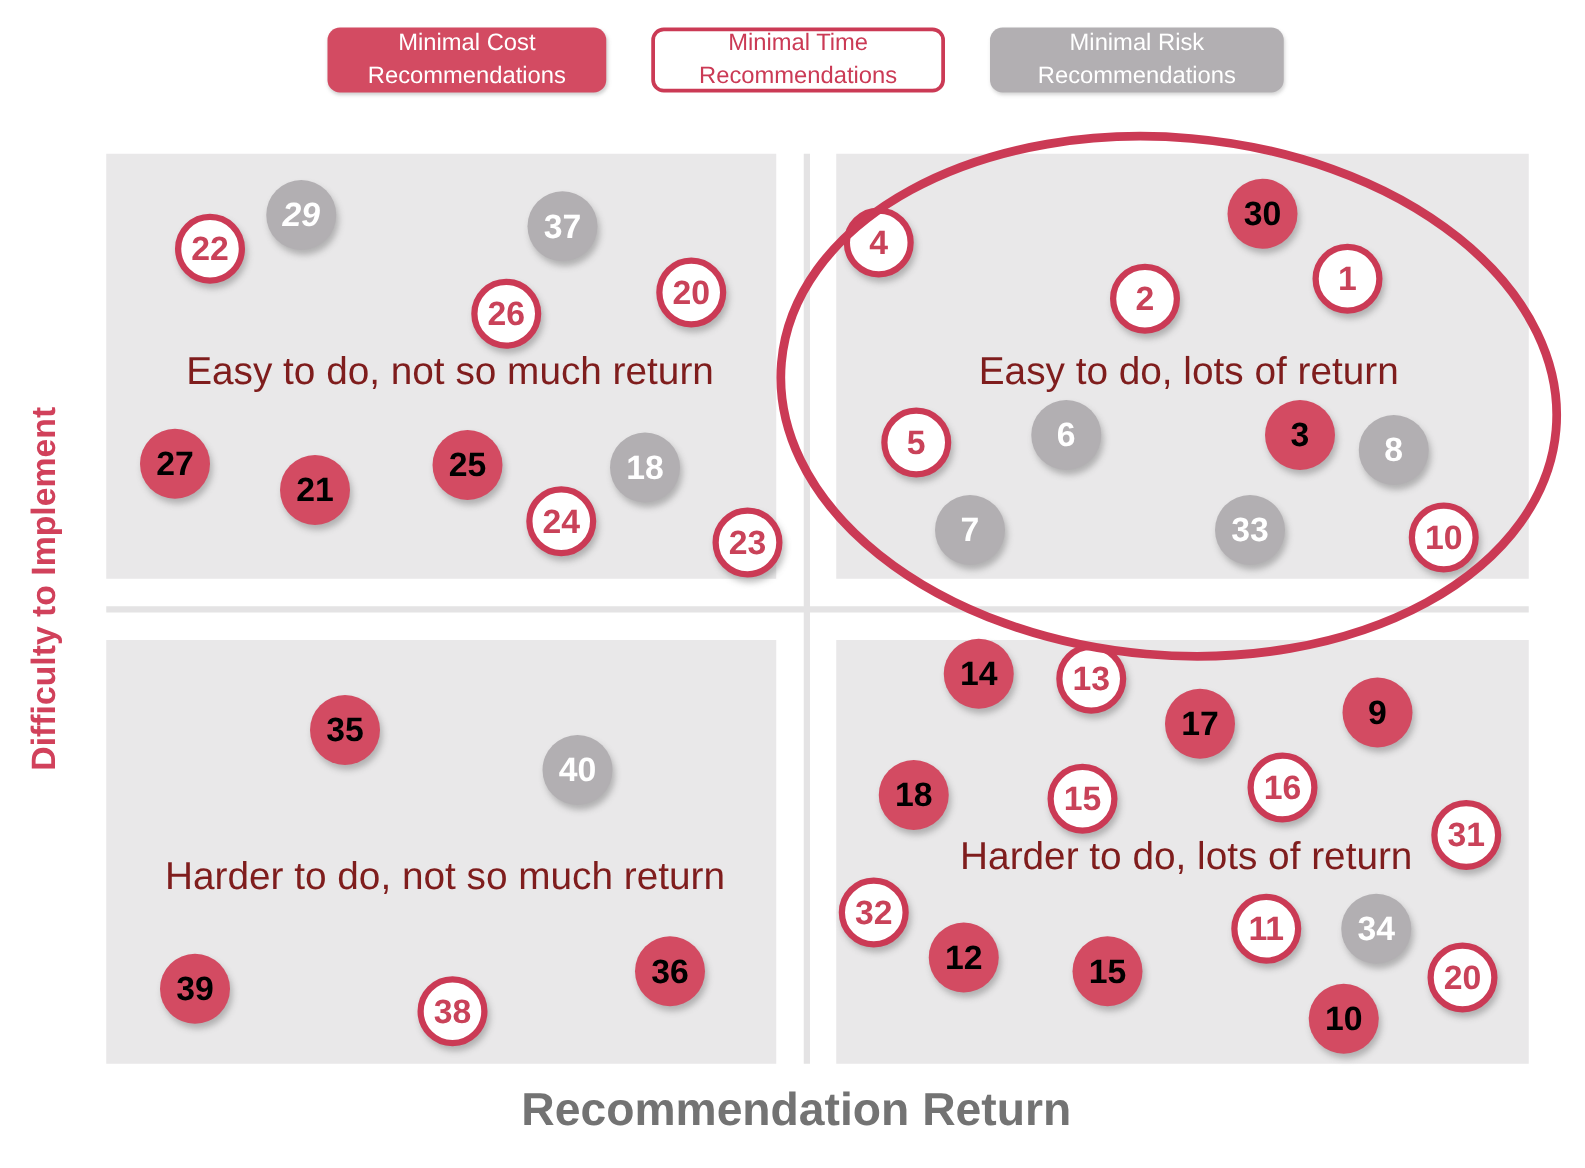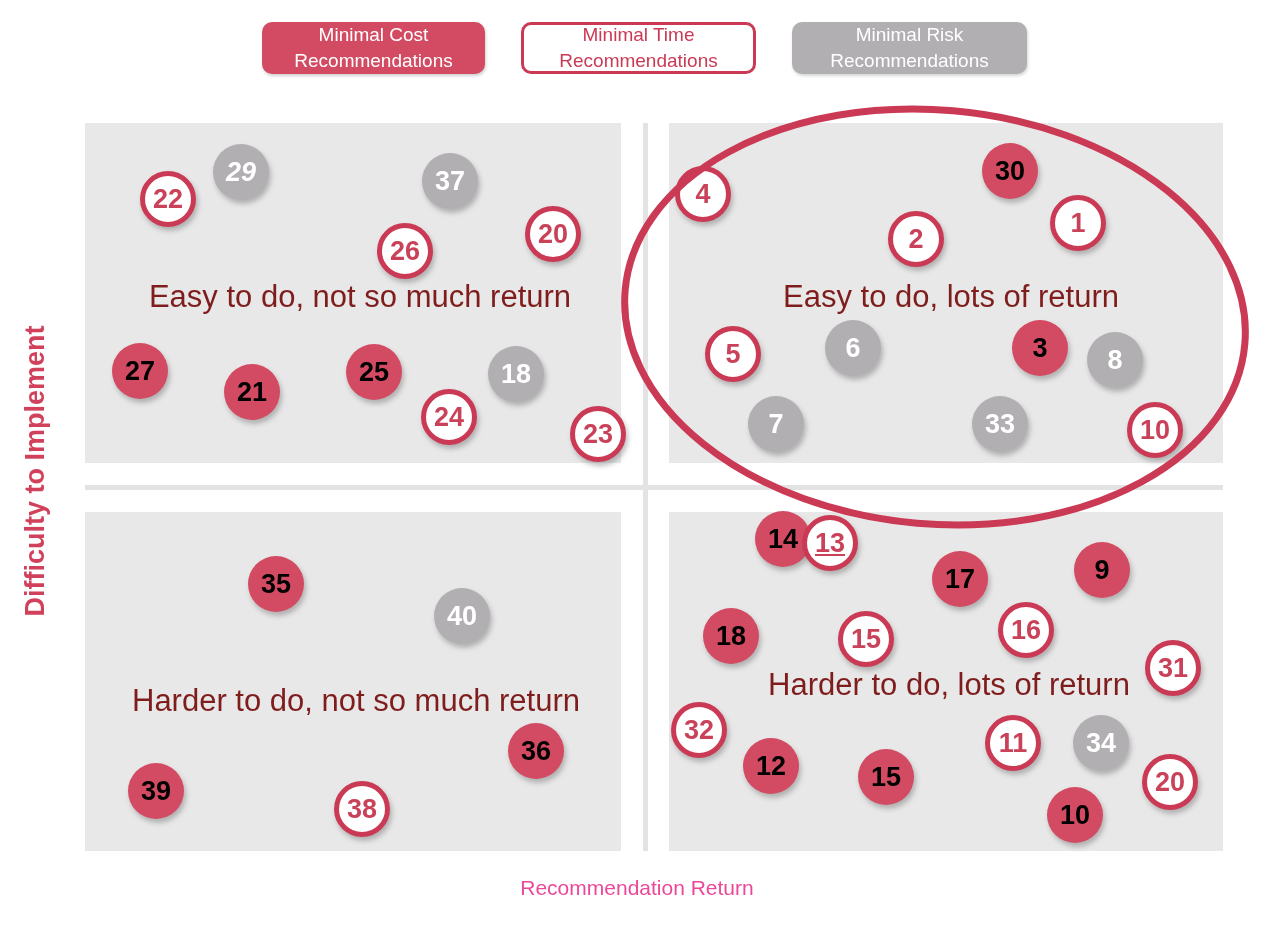--- a/index.html
+++ b/index.html
@@ -24,21 +24,21 @@
   .quad-br{left:669px;top:512px;width:554px;height:339px;}
   .divider-v{position:absolute;left:643px;top:123px;width:5px;height:728px;background:#e4e3e4;}
   .divider-h{position:absolute;left:85px;top:485px;width:1138px;height:5px;background:#e4e3e4;}
   .quad-label{
     position:absolute;transform:translate(-50%,-50%);
     color:#7f1d1d;font-size:31px;white-space:nowrap;
   }
   
   .x-title{
     position:absolute;left:637px;top:888px;transform:translate(-50%,-50%);
-    color:#ec4899;font-size:21px;font-weight:400;white-space:nowrap;
+    color:#737373;font-size:37px;font-weight:700;white-space:nowrap;
   }
   .y-title{
     position:absolute;left:-164px;top:455px;width:400px;height:32px;
     transform:rotate(-90deg);text-align:center;
     color:#d1415b;font-size:27px;font-weight:600;white-space:nowrap;
   }
   
   .circle{
     position:absolute;width:56px;height:56px;border-radius:50%;
     box-sizing:border-box;display:flex;align-items:center;justify-content:center;
@@ -95,23 +95,23 @@
     <div class="circle risk" style="left: 825px; top: 320px;">6</div>
     <div class="circle cost" style="left: 1012px; top: 320px;">3</div>
     <div class="circle risk" style="left: 1087px; top: 332px;">8</div>
     <div class="circle risk" style="left: 748px; top: 396px;">7</div>
     <div class="circle risk" style="left: 972px; top: 396px; text-align: center;">33</div>
     <div class="circle time" style="left: 1127px; top: 402px;">10</div>
     <div class="circle cost" style="left: 248px; top: 556px;">35</div>
     <div class="circle risk" style="left: 434px; top: 588px;">40</div>
     <div class="circle cost" style="left: 128px; top: 763px;">39</div>
     <div class="circle time" style="left: 334px; top: 781px;">38</div>
-    <div class="circle cost" style="left: 508px; top: 723px;">36</div>
+    <div class="circle cost" style="left: 508px; top: 749px;">36</div>
     <div class="circle cost" style="left: 755px; top: 511px;">14</div>
-    <div class="circle time" style="left: 802px; top: 515px; text-decoration: underline;">13</div>
+    <div class="circle time" style="left: 845px; top: 515px;">13</div>
     <div class="circle cost" style="left: 932px; top: 551px;">17</div>
     <div class="circle cost" style="left: 1074px; top: 542px;">9</div>
     <div class="circle cost" style="left: 703px; top: 608px;">18</div>
     <div class="circle time" style="left: 838px; top: 611px;">15</div>
     <div class="circle time" style="left: 998px; top: 602px;">16</div>
     <div class="circle time" style="left: 1145px; top: 640px;">31</div>
     <div class="circle time" style="left: 671px; top: 702px;">32</div>
     <div class="circle cost" style="left: 743px; top: 738px;">12</div>
     <div class="circle cost" style="left: 858px; top: 749px;">15</div>
     <div class="circle time" style="left: 985px; top: 715px;">11</div>

